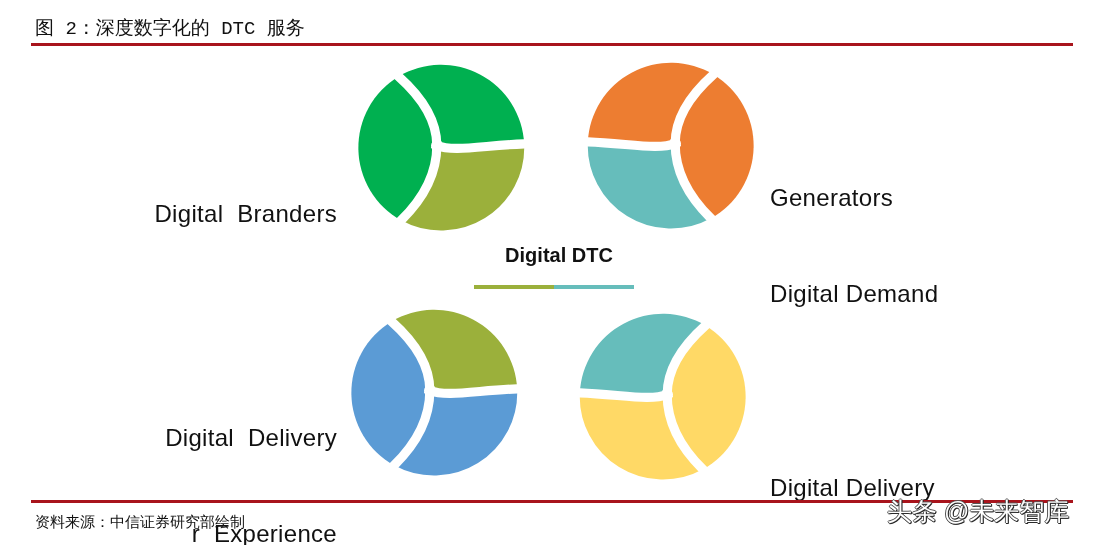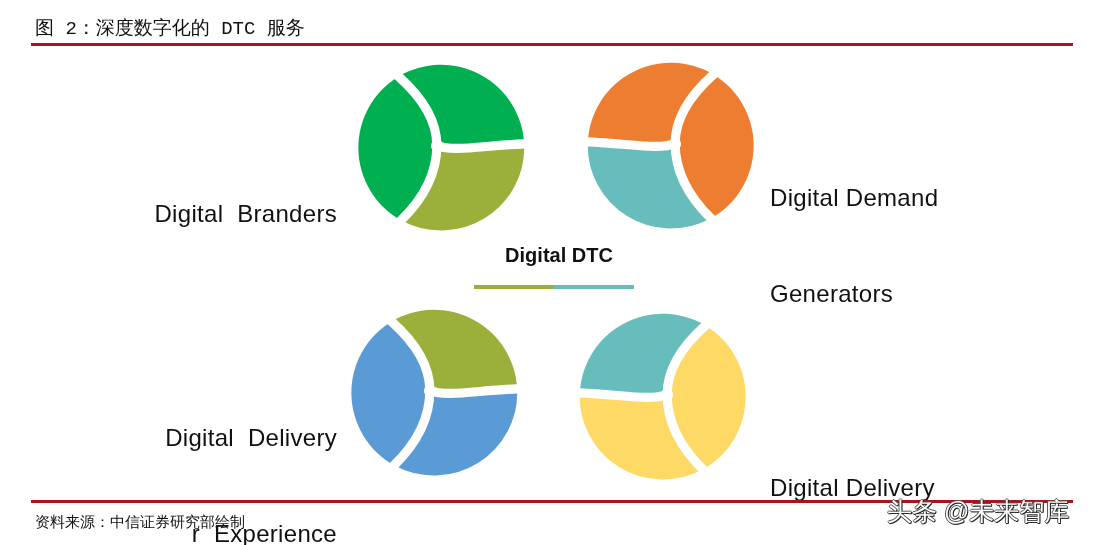--- a/index.html
+++ b/index.html
@@ -60,22 +60,22 @@
       <g fill="none" stroke="#ffffff" stroke-width="11" stroke-linecap="square">
         <path d="M-5,-3 Q-5,-45 -51,-86"></path>
         <path d="M-5,-3 C15,5 50,-3 100,-5"></path>
         <path d="M-5,-3 Q-5,45 -48,87"></path>
       </g>
       <circle cx="-5" cy="-3" r="7" fill="#ffffff"></circle>
     </g>
   </svg>
 </div>
 <div class="abs label left" style="left:770px; top:118px;">
+  <div>Generators</div>
   <div>Digital Demand</div>
-  <div>Generators</div>
 </div>
 
 <div class="abs center-label">Digital DTC</div>
 <div class="abs center-bar">
   <svg width="160" height="4">
     <rect x="0" y="0" width="80" height="4" fill="#9BB03B"></rect>
     <rect x="80" y="0" width="80" height="4" fill="#66BDBB"></rect>
   </svg>
 </div>
 

